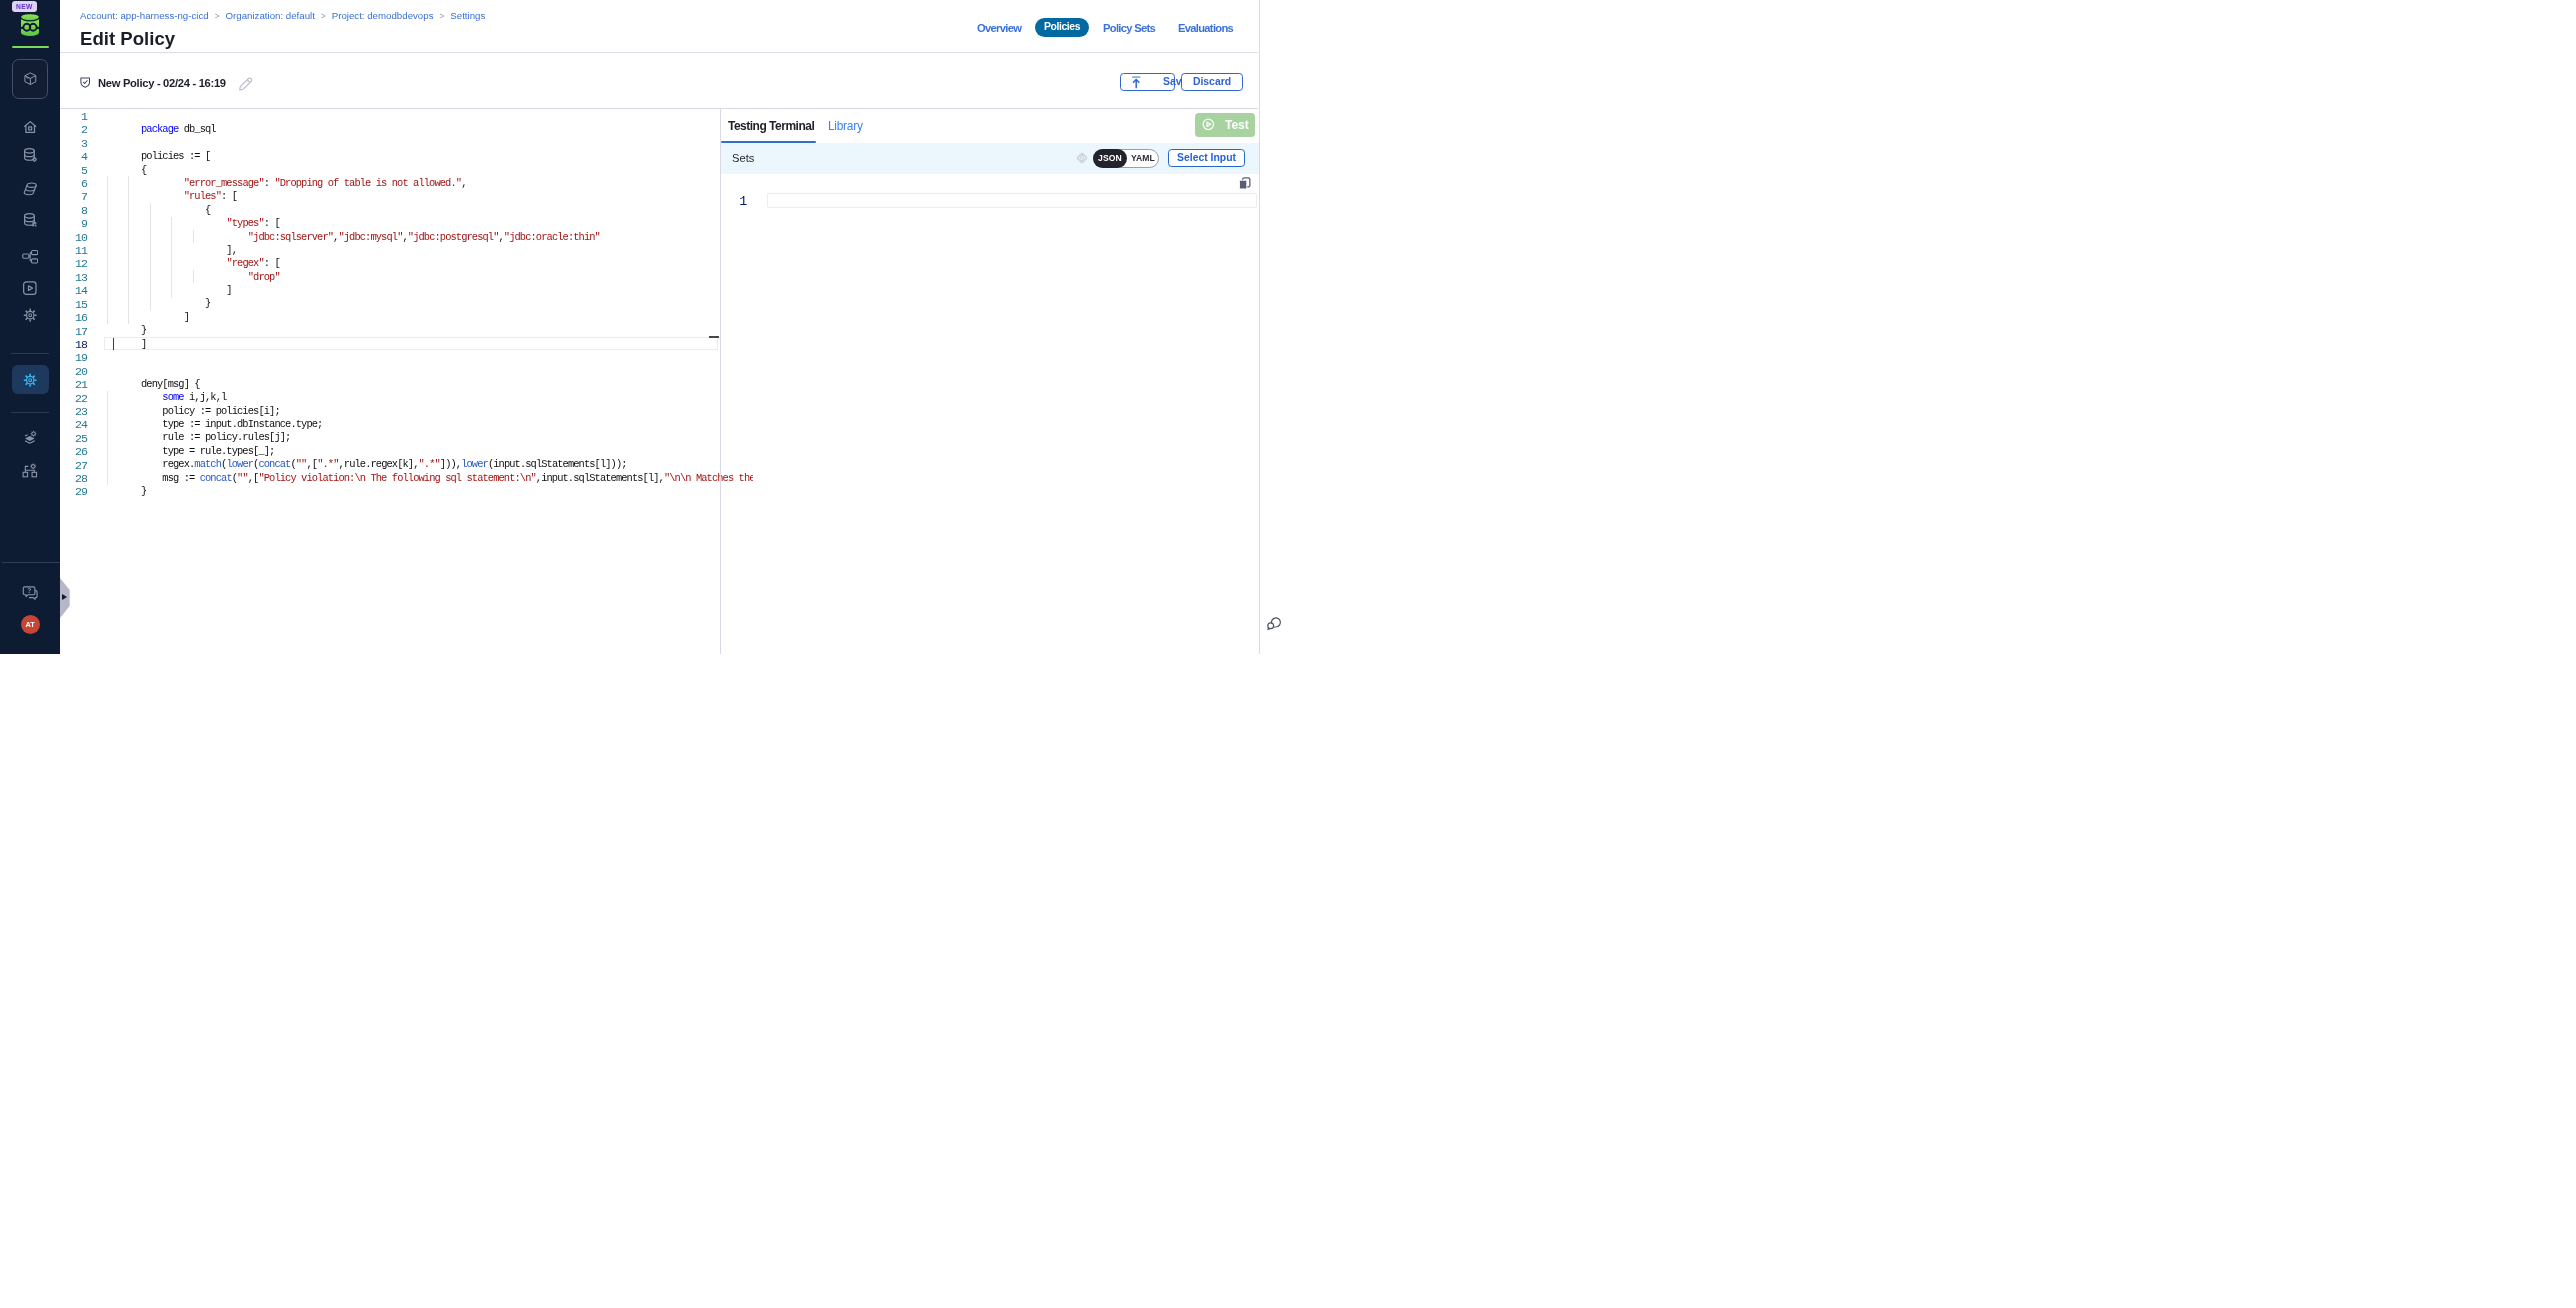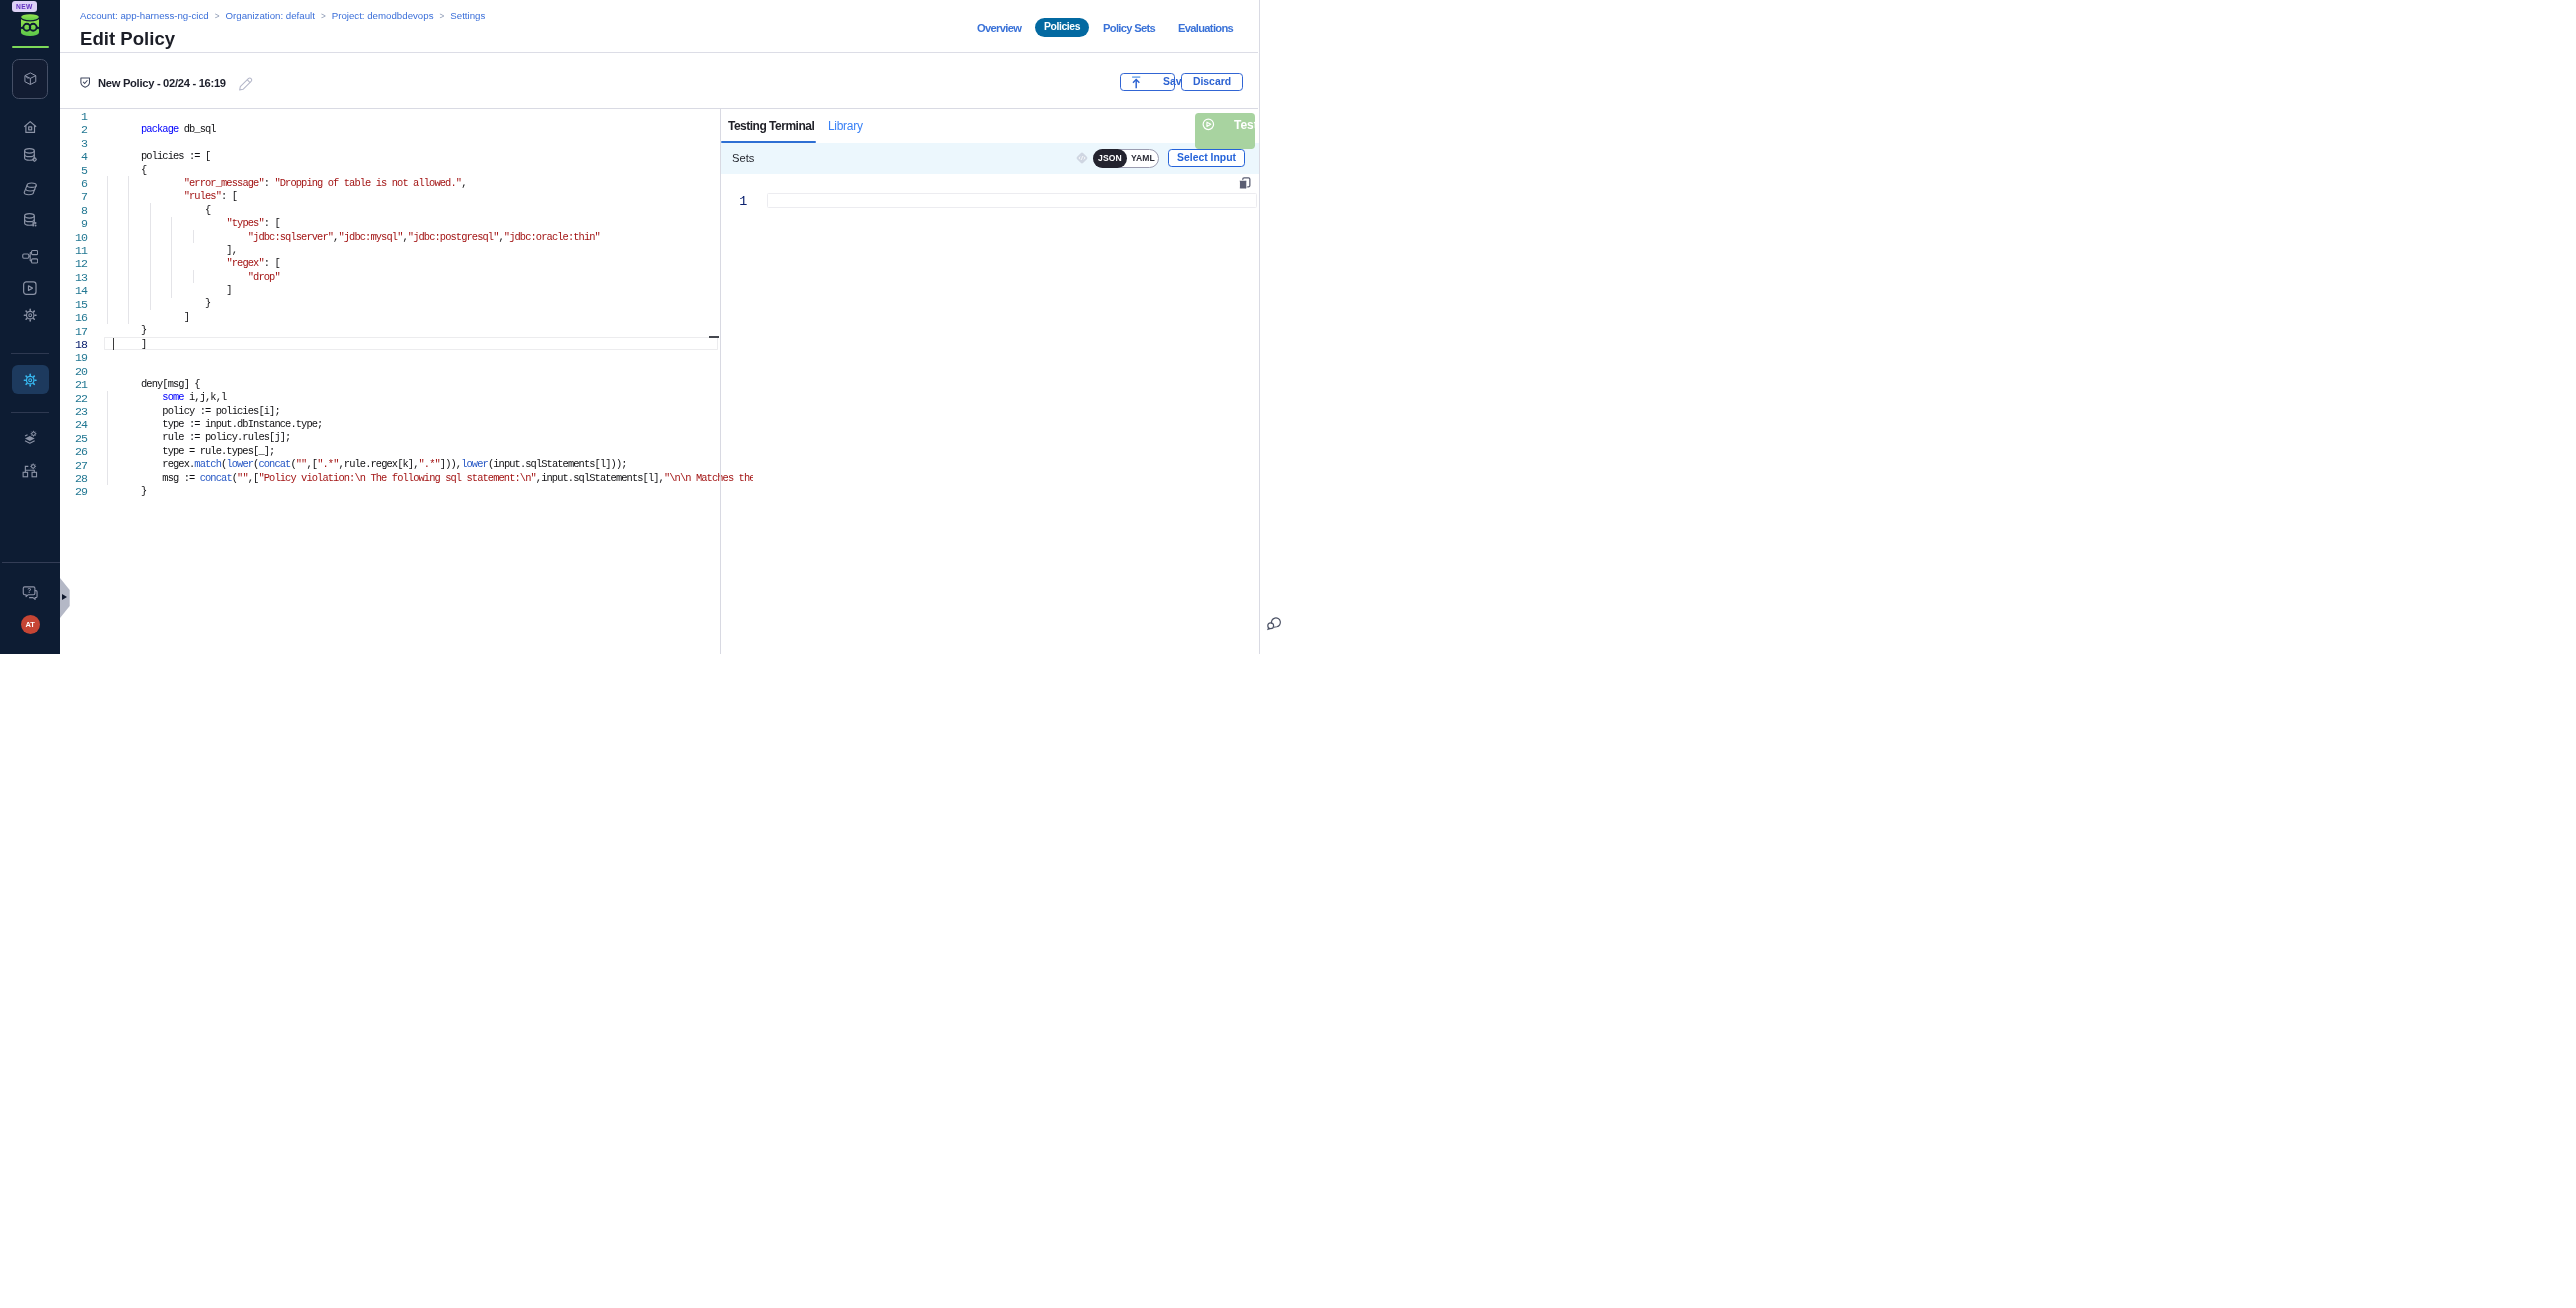--- a/index.html
+++ b/index.html
@@ -47,21 +47,21 @@
   #divider { position:absolute; left:720px; top:108px; width:0.7px; height:546px; background:#d8d9e2; }
   #rightborder { position:absolute; left:1259px; top:0; width:0.7px; height:654px; background:#d9dae3; }
   #mainsep { position:absolute; left:60px; top:108px; width:1198px; height:0.7px; background:#d9dae3; }
 
   
   #tabTT { position:absolute; left:728px; top:119px; font-size:12px; font-weight:700; letter-spacing:-0.5px; color:#1f2027; }
   #tabLib { position:absolute; left:828px; top:119px; font-size:12px; letter-spacing:-0.3px; color:#3b82f6; }
   #tabline { position:absolute; left:721px; top:141px; width:95px; height:2.2px; background:#2e6fd3; border-radius:1.5px; }
   #inputbar { position:absolute; left:721px; top:143px; width:538px; height:31px; background:#ecf7fd; }
   #inputlabel { position:absolute; left:732px; top:152px; font-size:11.2px; color:#24272f; }
-  #btnTest { position:absolute; left:1195px; top:113px; width:60px; height:36px; background:#a8d3a0; border-radius:3.7px; color:#fff; font-size:12px; font-weight:700; line-height:24px; padding-left:39px; }
+  #btnTest { position:absolute; left:1195px; top:113px; width:60px; height:24px; background:#a8d3a0; border-radius:3.7px; color:#fff; font-size:12px; font-weight:700; line-height:24px; padding-left:30px; }
   #toggle { position:absolute; left:1093px; top:149px; width:66px; height:18.6px; background:#fff; border:0.7px solid #9b9cb0; border-radius:9.7px; }
   #togJSON { position:absolute; left:1093px; top:149px; width:34px; height:19.4px; background:#23232e; border-radius:9.7px; color:#fff; font-size:8.6px; font-weight:700; text-align:center; line-height:19.4px; letter-spacing:0.1px; }
   #togYAML { position:absolute; left:1127px; top:149px; width:32px; height:18.6px; color:#2a2b36; font-size:8.6px; font-weight:700; text-align:center; line-height:18.6px; letter-spacing:0.1px; }
   #btnSelInput { position:absolute; left:1168px; top:149px; width:77px; height:17.5px; background:#fff; border:0.7px solid #2563d9; border-radius:3.7px; color:#2563d9; font-size:10.4px; font-weight:700; text-align:center; line-height:15.7px; }
   #rnum1 { position:absolute; left:725px; top:195px; width:22.4px; text-align:right; font-family:"Liberation Mono", monospace; font-size:13.4px; line-height:13.4px; color:#0b216f; }
   #rline { position:absolute; left:767px; top:193px; width:490px; height:15.3px; border:1.5px solid #ececf0; background:#fff; border-radius:1.5px; }
 </style>
 </head>
 <body>
 <div id="page">

